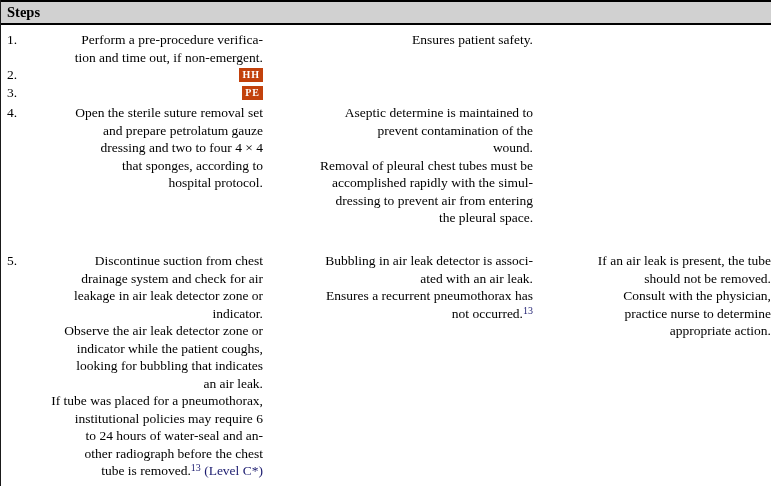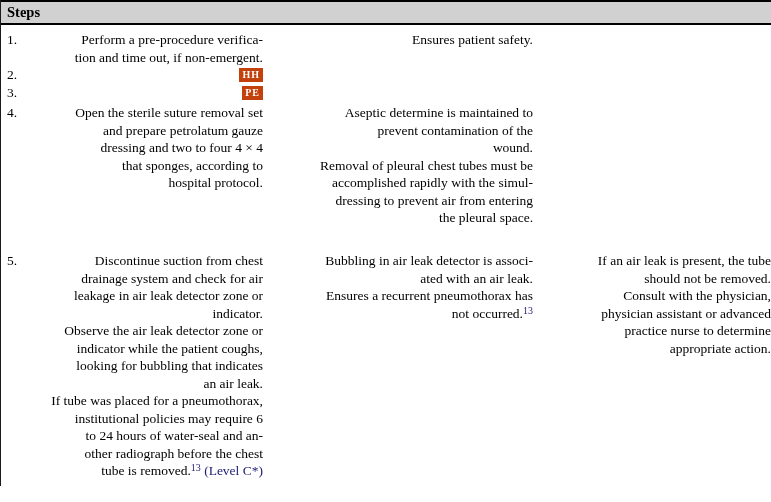--- a/index.html
+++ b/index.html
@@ -135,21 +135,20 @@
           <div class="ln ind">not occurred.<sup class="fn">13</sup></div>
         </div>
       </div>
     <div class="cell col-special">
         <div class="para hang">
           <div class="ln">If an air leak is present, the tube</div>
           <div class="ln ind">should not be removed.</div>
         </div>
         <div class="para hang">
           <div class="ln">Consult with the physician,</div>
-          <div class="ln ind">physician assistant or advanced</div>
           <div class="ln ind">practice nurse to determine</div>
           <div class="ln ind">appropriate action.</div>
         </div>
       </div>
   </div>
 
   <div class="rule bottom"></div>
   <div class="leftedge"></div>
 </div>
 

